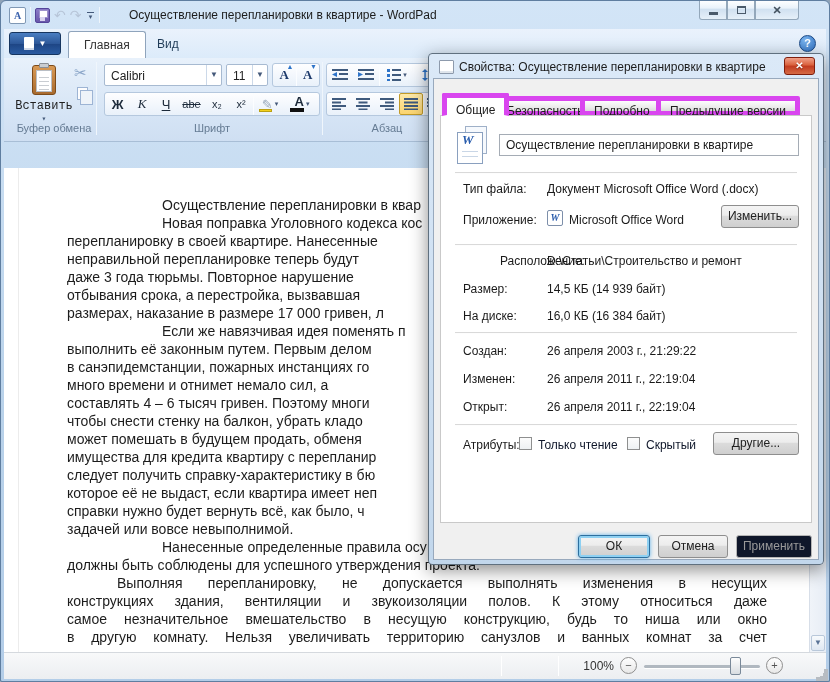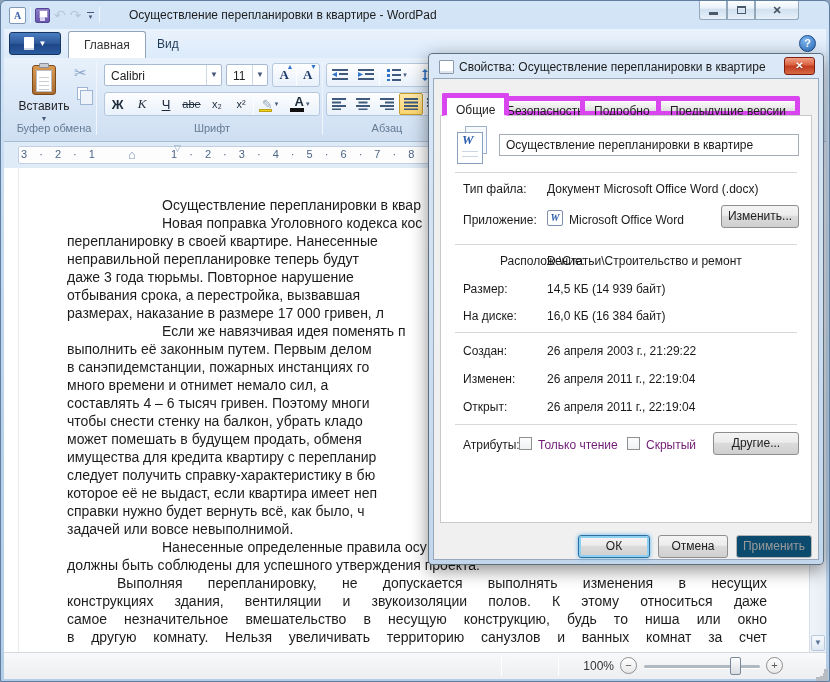--- a/index.html
+++ b/index.html
@@ -35,21 +35,21 @@
   .appmenu .doc{width:10px;height:13px;background:#fff;border-radius:1px;box-shadow:inset 0 -2px 0 #cfd8e8;}
   .appmenu .car{color:#fff;font-size:8px;}
   .rtab{position:absolute;top:2px;height:27px;padding:6px 15px 11px;font-size:12px;color:#1f3b57;}
   .rtab.active{background:#fff;border:1px solid #8fa4bc;border-bottom:none;border-radius:3px 3px 0 0;color:#333;}
   .helpbtn{right:10px;top:6px;width:17px;height:17px;border-radius:50%;border:1px solid #1c4a86;
            background:radial-gradient(circle at 35% 30%,#7cb6ef,#2f6fc1);color:#fff;font:bold 11px/15px "Liberation Sans",sans-serif;text-align:center;}
   
   .ribbon{left:3px;top:57px;right:3px;height:84px;background:linear-gradient(#e8f1fb,#d5e4f5 70%,#cfdff2);border-bottom:1px solid #a8bed6;}
   .gsep{position:absolute;top:4px;bottom:6px;width:1px;background:#c3d4e8;border-right:1px solid #f0f6fc;}
   .glabel{position:absolute;top:64px;font-size:11px;color:#657b93;text-align:center;}
-  .bigpaste{left:12px;top:3px;width:56px;height:74px;border-radius:3px;display:flex;flex-direction:column;align-items:center;padding-top:4px;}
+  .bigpaste{left:12px;top:3px;width:56px;height:74px;border-radius:3px;display:flex;flex-direction:column;align-items:center;padding-top:4px;font-family:Liberation Mono, monospace;}
   .clip{position:relative;width:24px;height:30px;}
   .clip .board{position:absolute;inset:0;background:linear-gradient(#d99a55,#a86a2e);border:1px solid #7d4b1a;border-radius:3px;}
   .clip .top{position:absolute;left:7px;top:-2px;width:10px;height:5px;background:#c9cdd2;border:1px solid #8a8f96;border-radius:1px;}
   .clip .paper{position:absolute;left:4px;top:5px;width:16px;height:22px;background:#fff;border:1px solid #b9bec5;
         background-image:repeating-linear-gradient(#fff 0 3px,#c9cdd2 3px 4px);background-size:10px 100%;background-position:2px 3px;background-repeat:no-repeat;}
   .pastelbl{margin-top:4px;font-size:12px;color:#1e1e1e;}
   .bigpaste .car{font-size:8px;color:#44597a;margin-top:1px;}
   .cuticon{left:70px;top:6px;font-size:15px;color:#8aa5c8;}
   .copyicon{left:73px;top:29px;width:11px;height:13px;border:1px solid #9db4d4;background:#fdfdfe;}
   .copyicon::before{content:"";position:absolute;left:2px;top:2px;width:11px;height:13px;border:1px solid #9db4d4;background:#eef3f9;}
@@ -116,23 +116,23 @@
   .wdoc{position:absolute;left:16px;top:10px;width:30px;height:38px;}
   .wdoc .p2{position:absolute;right:0;top:0;width:22px;height:28px;background:#f6f9fd;border:1px solid #9fb0c8;}
   .wdoc .p1{position:absolute;left:0;bottom:0;width:26px;height:32px;background:#fff;border:1px solid #8aa0bf;
         background-image:repeating-linear-gradient(#fff 0 4px,#c9d6e6 4px 5px);background-size:16px 14px;background-position:4px 14px;background-repeat:no-repeat;}
   .wdoc .w{position:absolute;left:5px;bottom:16px;font:bold italic 13px "Liberation Serif",serif;color:#2a5dad;}
   .wapp{position:absolute;left:106px;top:-3px;width:16px;height:16px;background:#fff;border:1px solid #7d8faa;border-radius:2px;
         font:bold italic 10px/14px "Liberation Serif",serif;color:#2a5dad;text-align:center;}
   .btn{position:absolute;background:linear-gradient(#f4f4f4,#ececec 45%,#dcdcdc 46%,#cfcfcf);border:1px solid #8e8e8e;border-radius:3px;
        font-size:12px;color:#222;text-align:center;line-height:21px;}
   .btn.default{border:1px solid #2d6f9e;box-shadow:inset 0 0 0 2px #8ed0f2,0 0 4px #62b2e8;}
-  .btn.disabled{background:#0c4a6e;border-color:#b5b5b5;color:#9a9a9a;}
+  .btn.disabled{background:#0f172a;border-color:#b5b5b5;color:#9a9a9a;}
   .cb{position:absolute;width:13px;height:13px;background:linear-gradient(#fcfcfc,#eef1f3);border:1px solid #8e8f8f;}
-  .cblbl{position:absolute;font-size:12px;color:#701a75;}
+  .cblbl{position:absolute;font-size:12px;color:#0f172a;}
 </style>
 </head>
 <body>
 
 <div id="win">
 
   <div class="abs qat">
     <div class="appicon">A</div>
     <div class="sep-v"></div>
     <div class="saveicon"></div>
@@ -335,27 +335,20 @@
               <rect width="14" height="2"></rect>
               <rect y="3.5" width="10" height="2"></rect>
               <rect y="7" width="14" height="2"></rect>
             </g>
           </svg>
       </div>
     </div>
     <div class="glabel" style="left:322px;width:122px;">Абзац</div>
   </div>
 
-  <div class="abs ruler">
-    <div class="rband"></div>
-    <div class="rnum" style="left:17px;">3 · 2 · 1</div>
-    <div class="rnum" style="left:167px;">1 · 2 · 3 · 4 · 5 · 6 · 7 · 8</div>
-    <div class="mark-house">⌂</div>
-    <div class="mark-fli">▽</div>
-  </div>
 
   <div class="abs docarea">
     <div class="pageedge"></div>
     <div class="doctext">
       <div class="ln i">Осуществление перепланировки в квар</div>
       <div class="ln i">Новая поправка Уголовного кодекса кос</div>
       <div class="ln">перепланировку в своей квартире. Нанесенные</div>
       <div class="ln">неправильной перепланировке теперь будут</div>
       <div class="ln">даже 3 года тюрьмы. Повторное нарушение</div>
       <div class="ln">отбывания срока, а перестройка, вызвавшая</div>

